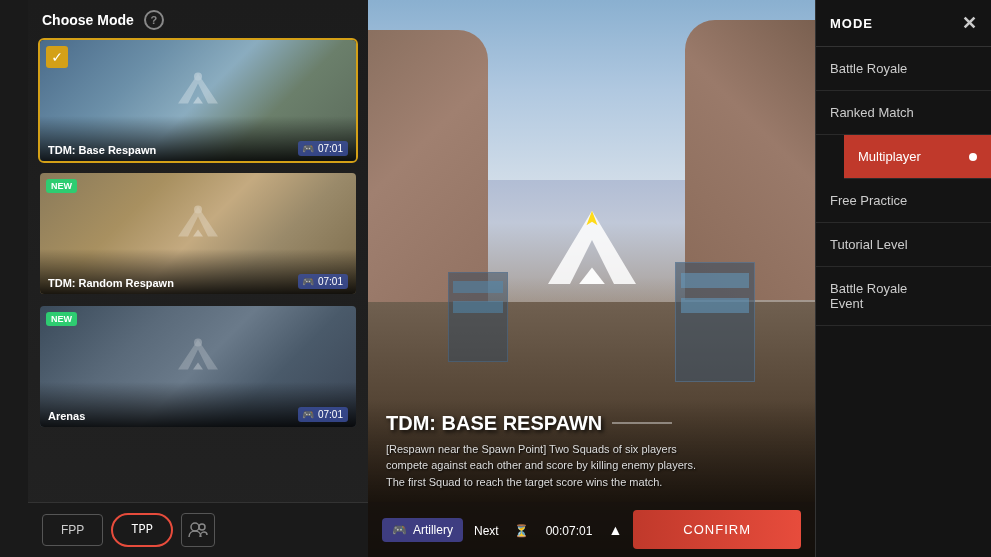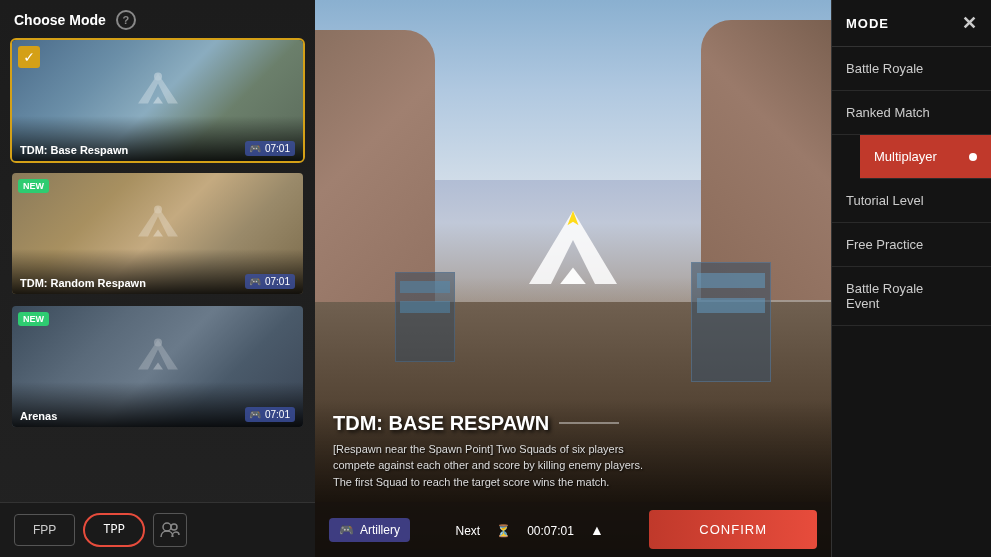--- a/index.html
+++ b/index.html
@@ -7,27 +7,28 @@
       width: 991px;
       height: 557px;
       overflow: hidden;
       font-family: 'Arial', sans-serif;
       background: #1a1a1a;
       display: flex;
     }
 
     
     .left-panel {
-      width: 315px;
+      width: 340px;
       height: 557px;
       background: linear-gradient(180deg, #1c1c1c 0%, #222 100%);
       display: flex;
       flex-direction: column;
       position: relative;
       z-index: 2;
+      margin-left: 28px;
     }
 
     .choose-mode-header {
       display: flex;
       align-items: center;
       gap: 10px;
       padding: 10px 14px 8px;
       color: #fff;
       font-size: 14px;
       font-weight: bold;
@@ -312,21 +313,21 @@
       left: 50%;
       transform: translateX(-50%);
       bottom: 185px;
       display: flex;
       align-items: center;
       justify-content: center;
     }
 
     
     .right-sidebar {
-      width: 160px;
+      width: 176px;
       background: rgba(20,20,20,0.95);
       border-left: 1px solid #333;
       display: flex;
       flex-direction: column;
     }
 
     .sidebar-header {
       display: flex;
       align-items: center;
       justify-content: space-between;
@@ -548,21 +549,21 @@
     <span>Battle Royale</span>
   </div>
   <div class="sidebar-item">
     <span>Ranked Match</span>
   </div>
   <div class="sidebar-item active">
     <span>Multiplayer</span>
     <div class="sidebar-dot"></div>
   </div>
   <div class="sidebar-item">
+    <span>Free Practice</span>
+  </div>
+  <div class="sidebar-item">
     <span>Tutorial Level</span>
-  </div>
-  <div class="sidebar-item">
-    <span>Free Practice</span>
   </div>
   <div class="sidebar-item">
     <span>Battle Royale<br>Event</span>
   </div>
 </div>
 
 </body></html>

